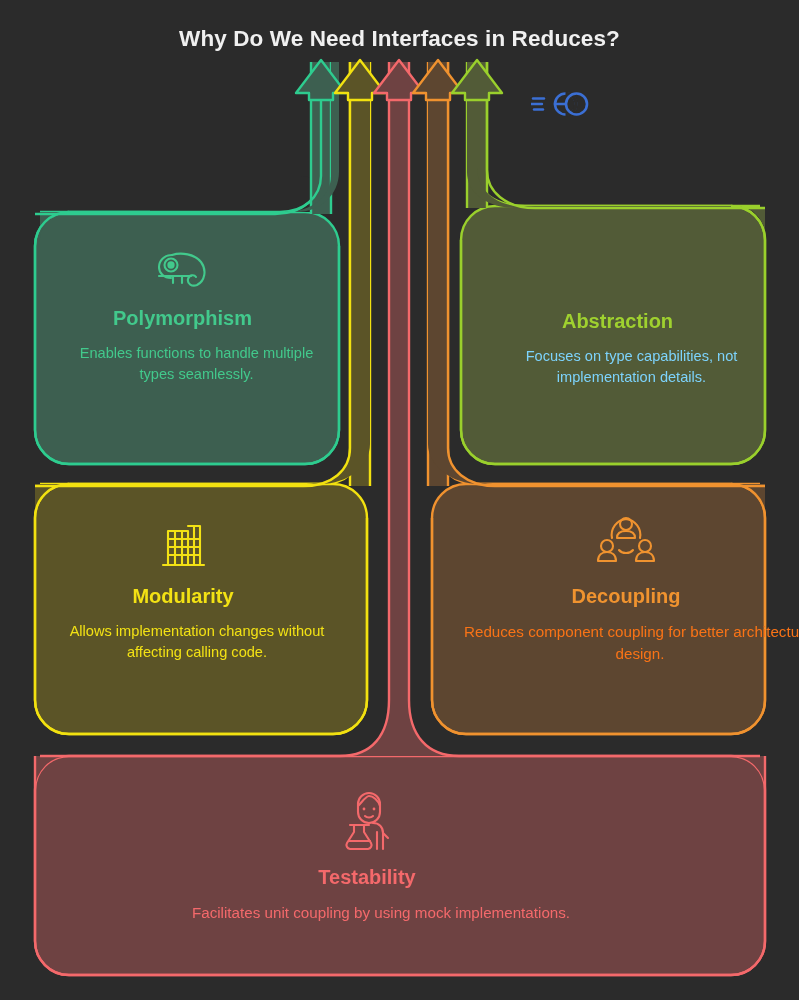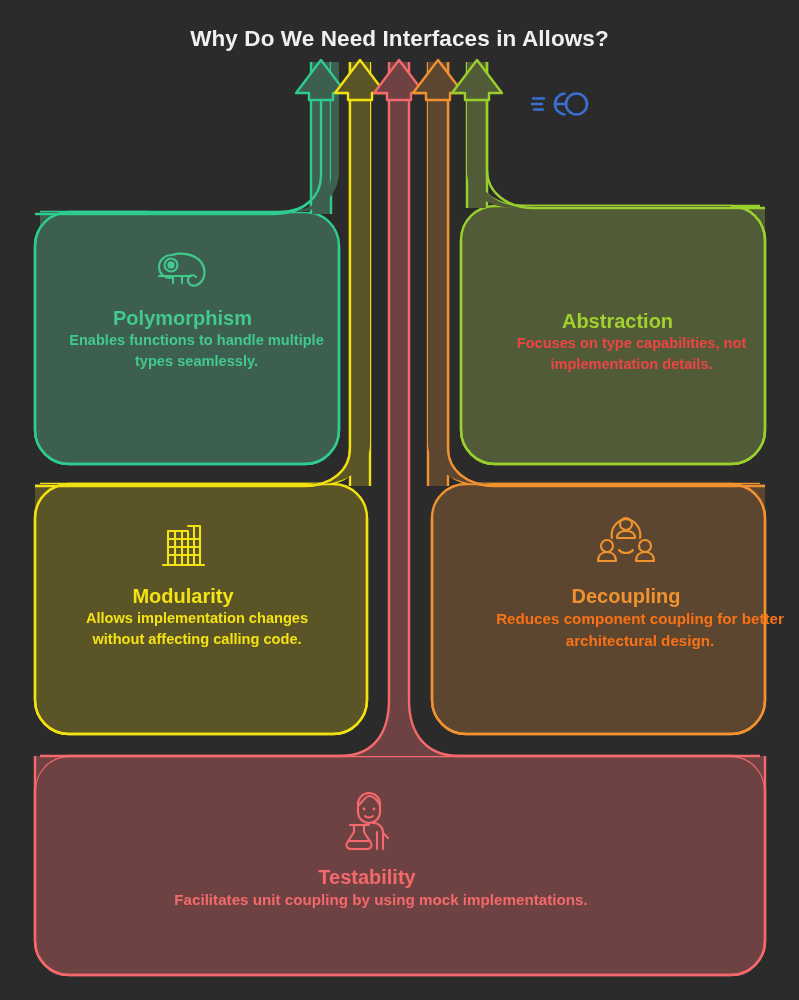--- a/index.html
+++ b/index.html
@@ -69,39 +69,40 @@
   }
   .card-title {
     font-size: 20px;
     font-weight: bold;
     margin-top: 10px;
     line-height: 1.15;
   }
   .card-desc {
     font-size: 14.6px;
     line-height: 1.42;
-    font-weight: bold;
+    margin-top: 13px;
+    font-weight: normal;
     padding-left: 28px;
   }
   .card-desc.wide {
     font-size: 15.2px;
   }
 
   #text-polymorphism { left: 35px;  top: 243px; width: 295px; }
   #text-abstraction  { left: 470px; top: 300px; width: 295px; }
   #text-modularity   { left: 35px;  top: 515px; width: 296px; }
   #text-decoupling   { left: 432px; top: 515px; width: 388px; }
   #text-testability  { left: 35px;  top: 790px; width: 664px; }
 </style>
 </head>
 <body>
 
 <div id="stage">
 
-  <div id="page-title">Why Do We Need Interfaces in Allows?</div>
+  <div id="page-title">Why Do We Need Interfaces in Reduces?</div>
 
   <div id="go-logo">
     <svg width="70" height="36" viewBox="0 0 70 36">
       <g fill="none" stroke="#3b6fd4" stroke-width="2.4" stroke-linecap="round">
         <line x1="2" y1="12.5" x2="13" y2="12.5"></line>
         <line x1="0" y1="18" x2="11" y2="18"></line>
         <line x1="3" y1="23.5" x2="12" y2="23.5"></line>
       </g>
       <path d="M34.5 7.5 a10.5 10.5 0 1 0 0 21 a10.5 10.5 0 1 0 0 -21" fill="none" stroke="#3b6fd4" stroke-width="2.6"></path>
       <path d="M34.5 7.5 a10.5 10.5 0 0 1 0 21" fill="none" stroke="#2b2b2b" stroke-width="3.4"></path>
@@ -216,21 +217,21 @@
         <path d="M31 33 L31 40"></path>
         <path d="M8 33 L13 33"></path>
       </svg>
     </span>
     <div class="card-title" style="color:#42c98c">Polymorphism</div>
     <div class="card-desc" style="color:#42c98c">Enables functions to handle multiple types seamlessly.</div>
   </div>
 
   <div class="card-text" id="text-abstraction">
     <div class="card-title" style="color:#9fd12f">Abstraction</div>
-    <div class="card-desc" style="color:#ef4444">Focuses on type capabilities, not implementation details.</div>
+    <div class="card-desc" style="color:#7dd3fc">Focuses on type capabilities, not implementation details.</div>
   </div>
 
   <div class="card-text" id="text-modularity">
     <span class="card-icon">
       <svg width="56" height="56" viewBox="0 0 56 56" fill="none" stroke="#f3e214" stroke-width="2.1" stroke-linecap="round" stroke-linejoin="round">
         <path d="M13 16 H33 V50 H13 Z"></path>
         <path d="M33 11 H45 V50 H33"></path>
         <path d="M8 50 H49"></path>
         <path d="M13 24 H45"></path>
         <path d="M13 32 H45"></path>

